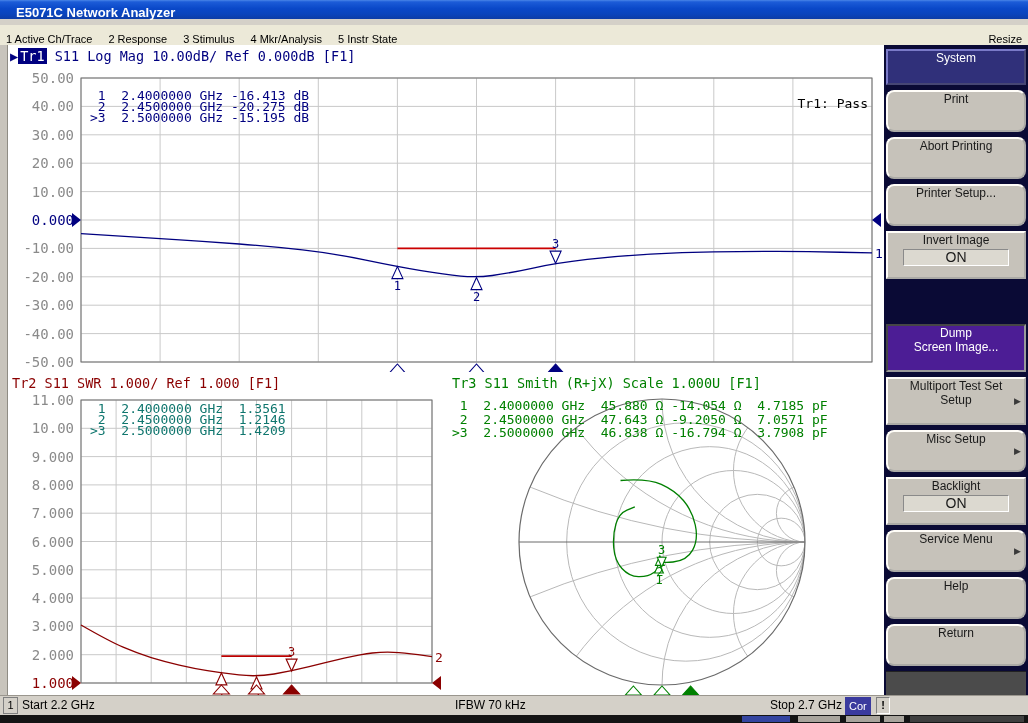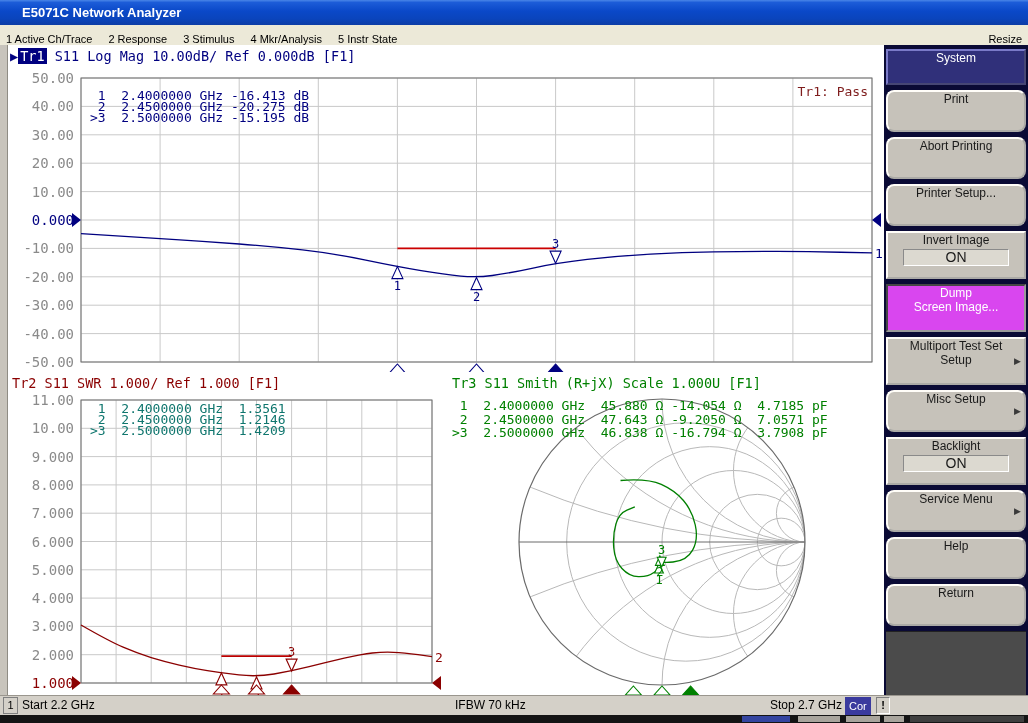--- a/index.html
+++ b/index.html
@@ -1,20 +1,20 @@
 <!DOCTYPE html>
 <html><head>
 <meta charset="utf-8">
 <style>
   html,body{margin:0;padding:0;background:#555;}
   .window{position:relative;width:1028px;height:723px;background:#d4d0c8;overflow:hidden;
           font-family:"Liberation Sans",sans-serif;}
-  .titlebar{position:absolute;left:0;top:0;width:1028px;height:25px;
+  .titlebar{position:absolute;left:0;top:0;width:1028px;height:19px;
     background:linear-gradient(180deg,#4a86e8 0%,#1c5cd8 10%,#0a48c8 45%,#0a44bc 75%,#0d3da6 100%);
-    color:#fff;font-weight:bold;font-size:13px;line-height:25px;padding-left:22px;box-sizing:border-box;}
+    color:#fff;font-weight:bold;font-size:13px;line-height:25px;padding-left:16px;box-sizing:border-box;}
   .menubar{position:absolute;left:0;top:25px;width:1028px;height:28px;background:#ece9d8;
     border-bottom:1px solid #aca899;display:flex;align-items:center;gap:16px;
     padding:0 6px;box-sizing:border-box;font-size:11px;color:#000;}
   .menubar .mitem{cursor:default;}
   .menubar .spacer{flex:1;}
   .screen{position:absolute;left:0;top:45px;width:884px;height:650px;background:#fff;}
   .frame-strip{position:absolute;left:0;top:45px;width:7px;height:650px;background:#c8c4bc;border-right:1px solid #8f8c84;}
   .chart{position:absolute;}
   .trtitle{position:absolute;font-family:"DejaVu Sans Mono",monospace;font-size:13.5px;white-space:pre;}
   .trtitle .chip{padding:0 2px;}
@@ -22,21 +22,21 @@
     margin:0;white-space:pre;}
   .ro3{line-height:13.5px;}
   .passlbl{position:absolute;font-family:"DejaVu Sans Mono",monospace;font-size:13px;}
   .sidebar{position:absolute;left:884px;top:45px;width:144px;height:650px;background:#0a0a35;
     display:flex;flex-direction:column;gap:5px;padding:4px 2px 0 2px;box-sizing:border-box;}
   .sb-btn{flex:0 0 auto;background:#c6c2ba;border:2px outset #fffdf8;position:relative;
     display:flex;flex-direction:column;align-items:center;
     font-size:12px;color:#1a1a1a;text-align:center;line-height:14px;cursor:pointer;}
   .sb-btn.h38{height:38px;border-radius:8px;} .sb-btn.h44{height:44px;} .sb-btn.h32{height:32px;}
   .sb-btn.header{background:#30307a;color:#fff;border:2px outset #7a7ac8;}
-  .sb-btn.pressed{background:#d946ef;color:#fff;border:2px inset #9a9a9a;}
+  .sb-btn.pressed{background:#4c1d95;color:#fff;border:2px inset #9a9a9a;margin-top:40px;}
   .sb-btn .tog{width:104px;height:15px;line-height:15px;background:#dcd9d0;font-size:14px;
     border:1px solid;border-color:#8a8a8a #fff #fff #8a8a8a;margin-top:2px;}
   .sb-btn .arrow{position:absolute;right:3px;top:50%;transform:translateY(-50%);
     font-size:9px;color:#3a3a3a;}
   .sb-fill{flex:1;background:#4b4b4b;margin:0 0 0 0;border-top:1px solid #222;}
   .statusbar{position:absolute;left:0;top:695px;width:1028px;height:20px;background:#d4d0c8;
     border-top:1px solid #9a968e;font-size:12px;color:#000;}
   .statusbar span{position:absolute;top:2px;}
   .chbox{left:3px;width:13px;height:15px;border:1px solid #808080;text-align:center;
     font-size:11px;line-height:15px;top:1px !important;}
@@ -205,21 +205,21 @@
       <polygon points="209,323 225,323 217,314" fill="#fff" stroke="#008000" stroke-width="1.1"></polygon>
       <polygon points="216.714,194.882 212.314,185.282 221.114,185.282" fill="#fff" stroke="#008000" stroke-width="1.1"></polygon>
       <text x="216.714" y="182.282" text-anchor="middle" fill="#008000" font-size="12">3</text>
       <polygon points="237.5999999999999,323 253.5999999999999,323 245.5999999999999,314" fill="#008000" stroke="#008000" stroke-width="1.1"></polygon>
     </svg>
 
   <div class="trtitle" id="t-tr1" style="left: 10px; top: 48px; color: rgb(0, 0, 128);"><span>▶</span><span class="chip" id="chip-tr1" style="background: rgb(0, 0, 128); color: rgb(255, 255, 255);">Tr1</span><span> S11 Log Mag 10.00dB/ Ref 0.000dB [F1]</span></div>
   <div class="trtitle" id="t-tr2" style="left: 12px; top: 375px; color: rgb(139, 0, 0);"><span>Tr2</span><span> S11 SWR 1.000/ Ref 1.000 [F1]</span></div>
   <div class="trtitle" id="t-tr3" style="left: 452px; top: 375px; color: rgb(0, 128, 0);"><span>Tr3</span><span> S11 Smith (R+jX) Scale 1.000U [F1]</span></div>
 
-  <div class="passlbl" id="pass-tr1" style="left: 720px; top: 84px; width: 148px; text-align: right; color: #7f1d1d;">Tr1: Pass</div>
+  <div class="passlbl" id="pass-tr1" style="left: 720px; top: 96px; width: 148px; text-align: right; color: #000000;">Tr1: Pass</div>
 
   <pre class="readout" id="ro-tr1" style="left: 90px; top: 90px; color: rgb(0, 0, 128);"> 1  2.4000000 GHz -16.413 dB
  2  2.4500000 GHz -20.275 dB
 &gt;3  2.5000000 GHz -15.195 dB</pre>
   <pre class="readout" id="ro-tr2" style="left: 90px; top: 403px; color: #0f766e;"> 1  2.4000000 GHz  1.3561
  2  2.4500000 GHz  1.2146
 &gt;3  2.5000000 GHz  1.4209</pre>
   <pre class="readout ro3" id="ro-tr3" style="left: 452px; top: 399px; color: rgb(0, 128, 0);"> 1  2.4000000 GHz  45.880 Ω -14.054 Ω  4.7185 pF
  2  2.4500000 GHz  47.643 Ω -9.2050 Ω  7.0571 pF
 &gt;3  2.5000000 GHz  46.838 Ω -16.794 Ω  3.7908 pF</pre>

